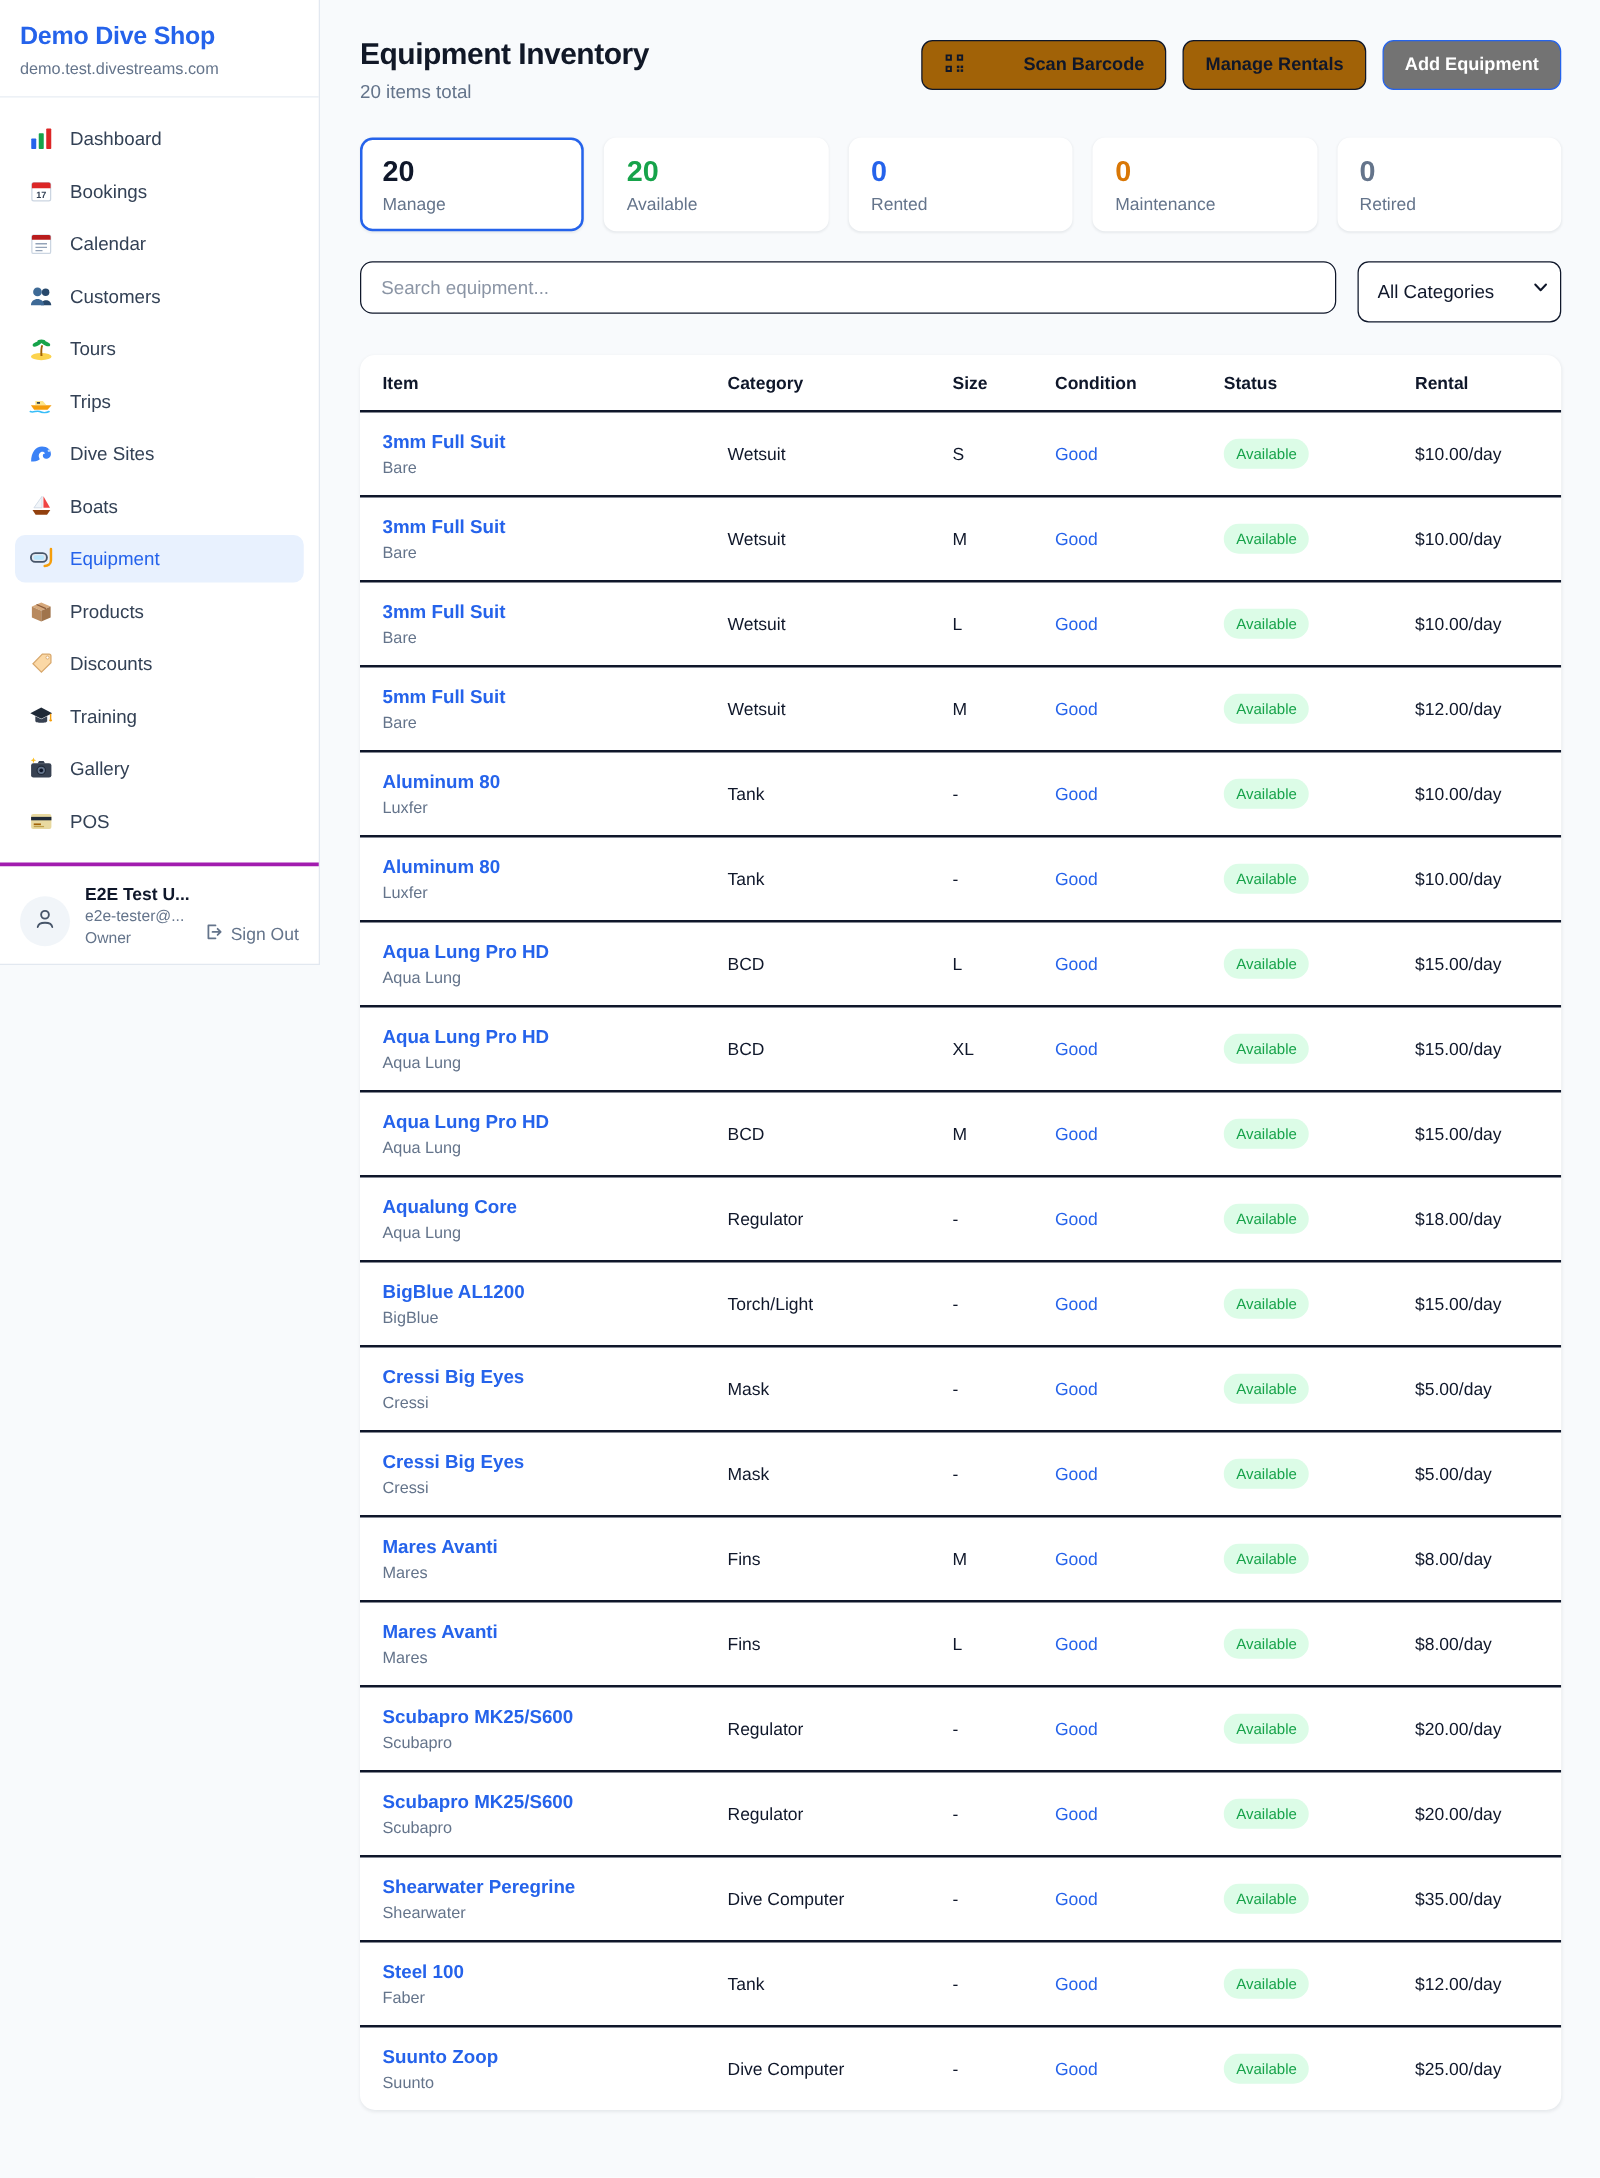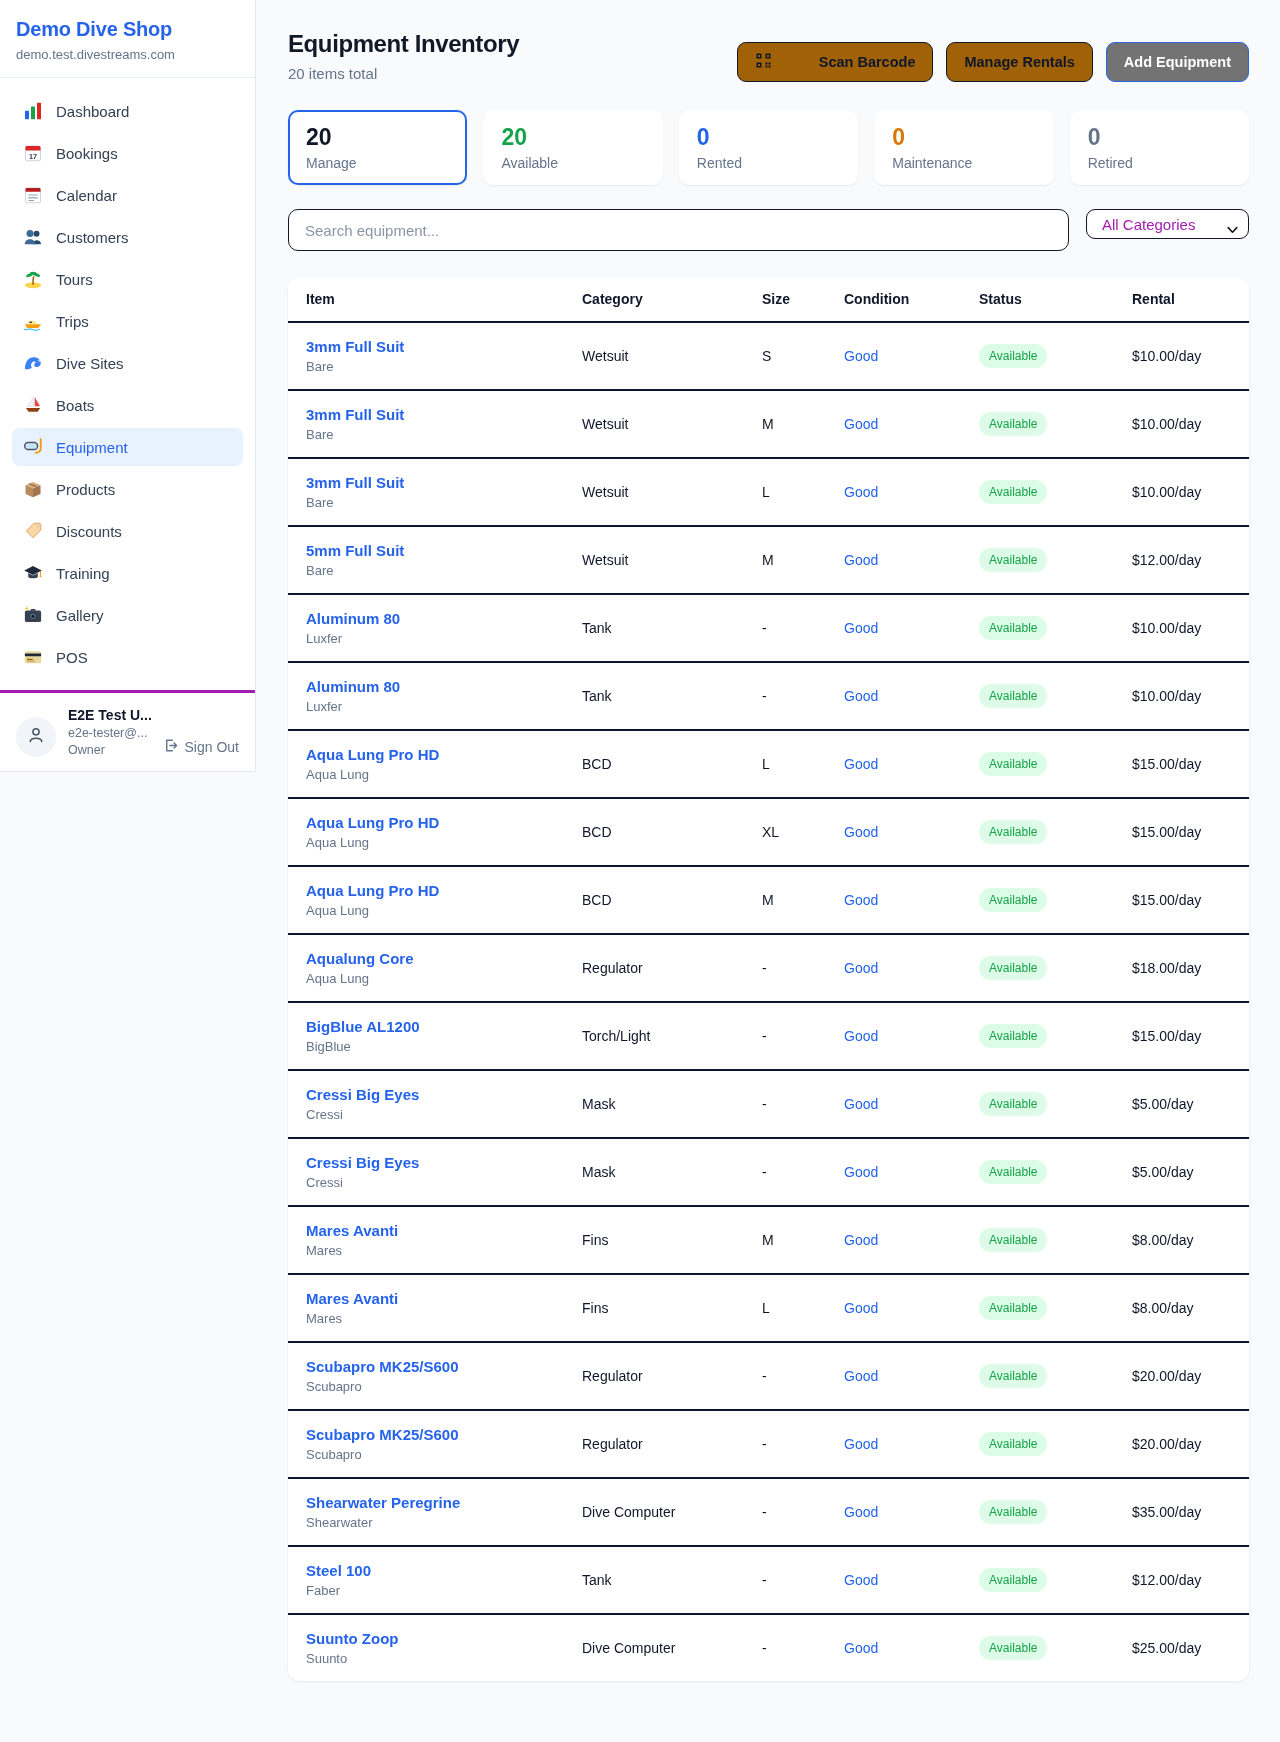--- a/index.html
+++ b/index.html
@@ -42,21 +42,21 @@
   .user-name { font-size:14px; font-weight:bold; color:#0f172a; white-space:nowrap; }
   .user-email, .user-role { font-size:12.5px; color:#64748b; margin-top:3px; white-space:nowrap; }
   .signout {
     margin-left:auto; margin-top:14px;
     display:flex; align-items:center; gap:6px;
     background:none; border:none; color:#64748b; font-size:14px; cursor:pointer;
     font-family:inherit; white-space:nowrap;
   }
   
   .main { margin-left:256px; padding:30px 31px 0 32px; }
-  .header-row { display:flex; justify-content:space-between; align-items:flex-end; }
+  .header-row { display:flex; justify-content:space-between; align-items:flex-start; }
   .page-title { font-size:24px; font-weight:bold; letter-spacing:-0.4px; color:#111827; }
   .page-sub { font-size:15px; color:#64748b; margin-top:7px; }
   .header-actions { display:flex; gap:13px; margin-top:2px; }
   .btn {
     height:40px; border-radius:9px; font-size:14.5px; font-weight:bold;
     display:flex; align-items:center; gap:9px; padding:0 17px;
     cursor:pointer; font-family:inherit; white-space:nowrap;
   }
   .btn-outline { background:#a16207; border:1.5px solid #0f172a; color:#0f172a;gap:47px; }
   .btn-primary { background:#737373; border:1.5px solid #2563eb; color:#fff; }
@@ -74,21 +74,21 @@
   
   .filter-row { display:flex; gap:17px; margin-top:24px; }
   .search-input {
     flex:1; height:42px; background:#fff; color:#0f172a;
     border:1.5px solid #0f172a; border-radius:10px;
     padding:0 16px; font-size:15px; font-family:inherit; outline:none;
   }
   .search-input::placeholder { color:#8b95a5; }
   .select-wrap { position:relative; width:163px; }
   .select-wrap select {
-    width:100%; height:30px; background:#fff; color:#a21caf;
+    width:100%; height:49px; background:#fff; color:#0f172a;
     border:1.5px solid #0f172a; border-radius:9px;
     padding:0 30px 0 15px; font-size:15px; font-family:inherit;
     appearance:none; -webkit-appearance:none; outline:none; cursor:pointer;
   }
   .select-chevron { position:absolute; right:11px; top:17px; pointer-events:none; display:flex; }
   
   .table-card {
     margin-top:26px; background:#fff; border-radius:12px;
     box-shadow:0 1px 3px rgba(15,23,42,.08); overflow:hidden;
   }

